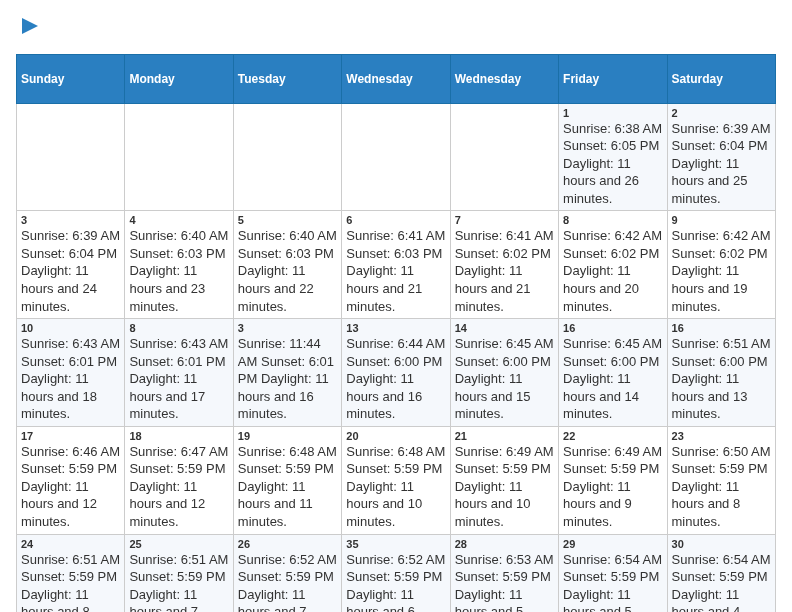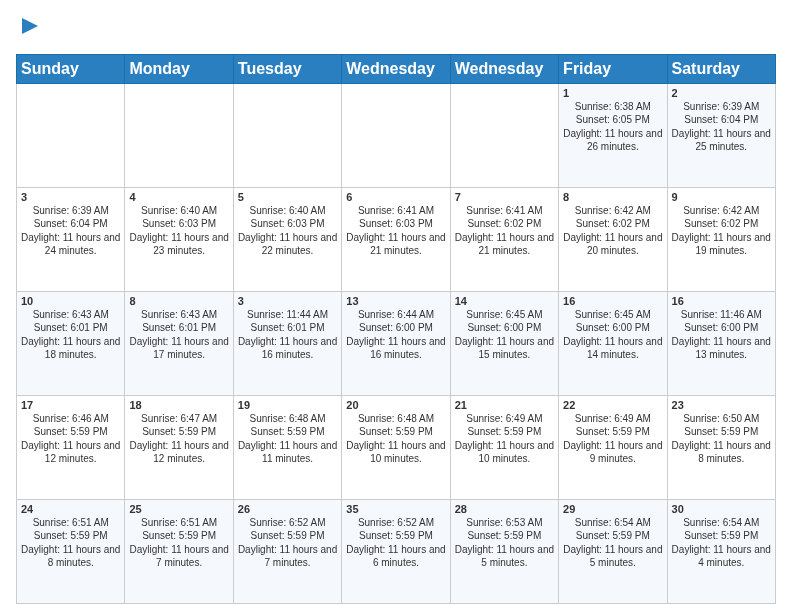--- a/index.html
+++ b/index.html
@@ -54,23 +54,23 @@
     .calendar {
       flex: 1;
       border: 1px solid #ccc;
       border-collapse: collapse;
       width: 100%;
       table-layout: fixed;
     }
     .calendar th {
       background-color: #2a7fc1;
       color: #fff;
-      font-size: 16px;
+      font-size: 12px;
       font-weight: bold;
-      padding: 5px 4px;
+      padding: 17px 4px;
       text-align: left;
       border: 1px solid #1a6fa8;
     }
     .calendar td {
       border: 1px solid #ccc;
       vertical-align: top;
       padding: 3px 4px;
       font-size: 9.5px;
       color: #333;
       height: 78px;
@@ -82,24 +82,23 @@
     .calendar tr:nth-child(even) td {
       background: #ffffff;
     }
     .day-num {
       font-size: 11px;
       font-weight: bold;
       display: block;
       margin-bottom: 1px;
     }
     .day-info {
-      font-size: 10px;
+      font-size: 13px;
       line-height: 1.35;
       color: #333;
-      text-align: center;
     }
     .empty { background: #fff !important; }
   </style>
 </head>
 <body>
 
 <div class="page">
   <div class="header">
     <div class="logo">
       <div>
@@ -227,21 +226,21 @@
 Daylight: 11 hours and 15 minutes.</div>
           </td>
           <td>
             <span class="day-num">16</span>
             <div class="day-info">Sunrise: 6:45 AM
 Sunset: 6:00 PM
 Daylight: 11 hours and 14 minutes.</div>
           </td>
           <td>
             <span class="day-num">16</span>
-            <div class="day-info">Sunrise: 11:46 AM
+            <div class="day-info">Sunrise: 6:51 AM
 Sunset: 6:00 PM
 Daylight: 11 hours and 13 minutes.</div>
           </td>
         </tr>
         <tr>
           <td>
             <span class="day-num">17</span>
             <div class="day-info">Sunrise: 6:46 AM
 Sunset: 5:59 PM
 Daylight: 11 hours and 12 minutes.</div>

